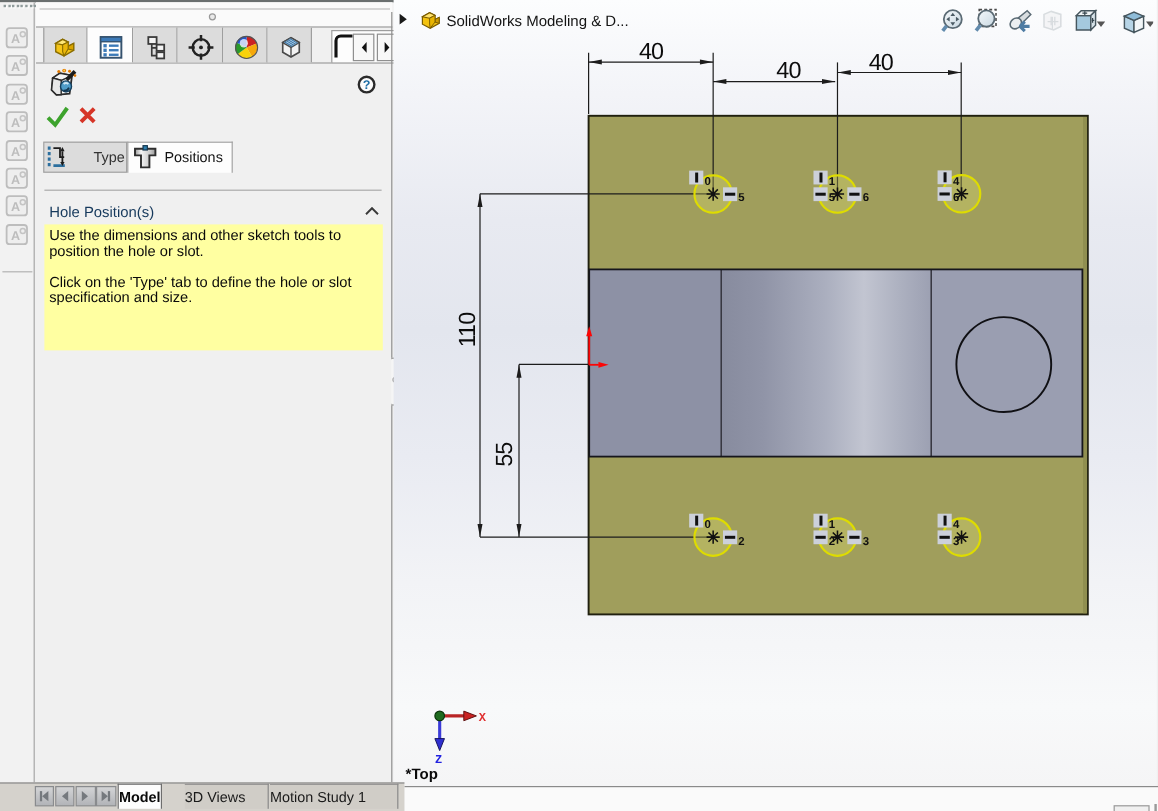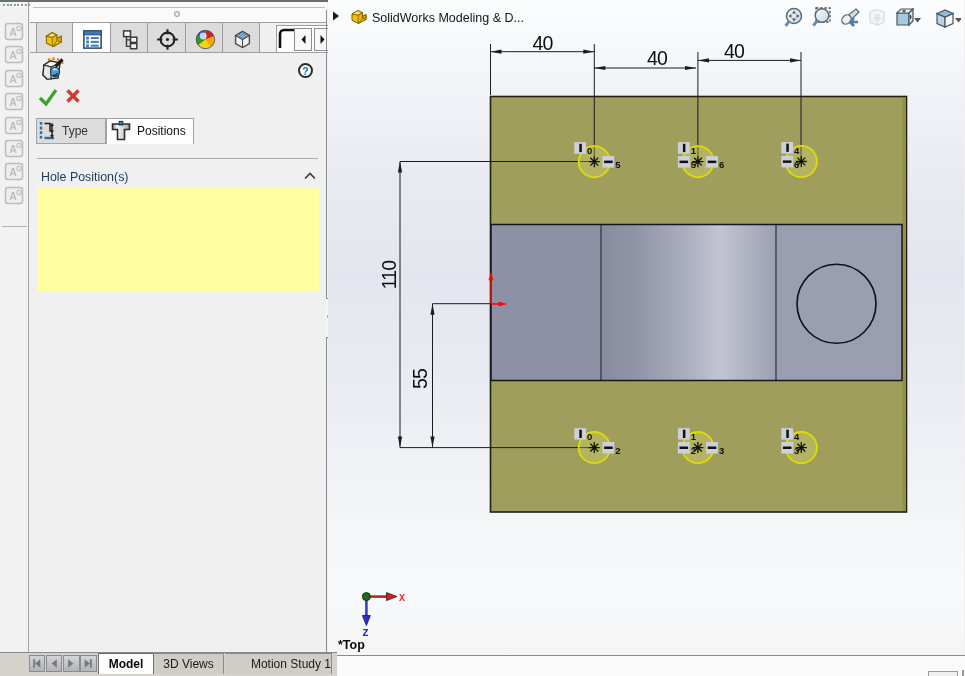--- a/index.html
+++ b/index.html
@@ -163,41 +163,42 @@
 <div class="abs" style="left:6px;top:115.5px;width:70px;height:26px;background:#dcdcdc;border:1px solid #a2a2a2"></div>
 <div class="abs" style="left:76px;top:115.5px;width:88px;height:26px;background:#fdfdfd;border:1px solid #a2a2a2;border-bottom:none"></div>
 <svg class="abs" style="left:9px;top:118px" width="20" height="21" viewBox="0 0 20 21">
 <path d="M2 2 2 19" stroke="#2c6f9e" stroke-width="2.4" stroke-dasharray="2.8 1.8"></path>
 <path d="M5.5 3.5 11 3.5 11 11 14.5 11" fill="none" stroke="#1c1c1c" stroke-width="1.5"></path>
 <path d="M5.5 18 15 18" stroke="#2c6f9e" stroke-width="2.4"></path>
 <path d="M13 6 13 15" stroke="#1c1c1c" stroke-width="1.5"></path>
 <path d="M13 2.6 11.2 6 14.8 6 Z" fill="#1c1c1c"></path>
 <path d="M13 18.4 11.2 15 14.8 15 Z" fill="#1c1c1c"></path>
 </svg>
-<div class="abs" style="left:32px;top:122px;font-size:12px;color:#333">Type</div>
+<div class="abs" style="left:48px;top:122px;font-size:12px;color:#333">Type</div>
 <svg class="abs" style="left:80px;top:118px" width="22" height="22" viewBox="0 0 22 22">
 <defs>
         <linearGradient id="stl" x1="0" y1="0" x2="1" y2="0">
 <stop offset="0" stop-color="#9a9a9a"></stop>
           <stop offset="0.3" stop-color="#f4f4f4"></stop>
           <stop offset="0.75" stop-color="#c8c8c8"></stop>
           <stop offset="1" stop-color="#9a9a9a"></stop>
         </linearGradient>
       </defs>
 <path d="M2.5 4 19.5 4 19.5 9.5 14.5 9.5 14.5 19.5 7.5 19.5 7.5 9.5 2.5 9.5 Z" fill="url(#stl)" stroke="#2e2e2e" stroke-width="1.6"></path>
 <rect x="9.2" y="1.4" width="3.6" height="3.6" fill="#2e7fae" stroke="#14364e" stroke-width="1"></rect>
 </svg>
 <div class="abs" style="left:107px;top:122px;font-size:12px;color:#111">Positions</div>
 
 <div class="abs" style="left:7px;top:156px;width:281px;height:1px;background:#ababab"></div>
 <div class="abs" style="left:11px;top:168px;font-size:12.4px;font-weight:normal;color:#16395c">Hole Position(s)</div>
 <svg class="abs" style="left:274px;top:170px" width="12" height="8" viewBox="0 0 12 8">
       <path d="M1 6.5 6 1.5 11 6.5" fill="none" stroke="#3a3a3a" stroke-width="1.6"></path>
     </svg>
 <div class="abs" style="left:7px;top:184.5px;width:282px;height:105px;background:#ffffa1"></div>
+<div class="abs" style="left:11px;top:188px;width:278px;font-size:12.2px;line-height:13px;color:#0a0a0a">Use the dimensions and other sketch tools to position the hole or slot.<br><br>Click on the 'Type' tab to define the hole or slot specification and size.</div>
 
 <div class="abs" style="left:296px;top:8px;width:1px;height:290px;background:#8f8f8f"></div>
 <div class="abs" style="left:296px;top:334px;width:1px;height:316px;background:#8f8f8f"></div>
 <div class="abs" style="left:296px;top:296px;width:8px;height:40px;background:#f5f5f5;border:1px solid #8f8f8f;border-left:none"></div>
 <div class="abs" style="left:297px;top:312px;width:5px;height:5px;border-radius:50%;background:#dcdcdc;border:1px solid #9a9a9a"></div>
 </div>
 
 <div class="abs" style="left:328px;top:0;width:636px;height:655px;background:linear-gradient(180deg,#fcfdfe 0%,#f3f4f8 12%,#e8eaf1 28%,#e3e6ee 42%,#e9ebf2 58%,#f2f3f6 74%,#f8f9fa 90%,#f5f5f6 100%)">
 
 <svg class="abs" style="left:4px;top:11px" width="8" height="10" viewBox="0 0 8 10">
@@ -416,17 +417,17 @@
   </svg>
 <div class="abs" style="left:63.1px;top:655px;width:16.5px;height:17px;background:linear-gradient(180deg,#d3d4d6,#b2b4b8);border:1px solid #898b8e"></div>
 <svg class="abs" style="left:63.1px;top:655px" width="16" height="17" viewBox="0 0 17 18">
     <path d="M5.5 4.5 11 9 5.5 13.5 Z" fill="#75797e"></path>
   </svg>
 <div class="abs" style="left:80.4px;top:655px;width:16.5px;height:17px;background:linear-gradient(180deg,#d3d4d6,#b2b4b8);border:1px solid #898b8e"></div>
 <svg class="abs" style="left:80.4px;top:655px" width="16" height="17" viewBox="0 0 17 18">
     <path d="M5 4.5 10.5 9 5 13.5 Z" fill="#75797e"></path>
     <rect x="10.5" y="4.5" width="2" height="9" fill="#75797e"></rect>
   </svg>
-<div class="abs" style="left:98px;top:653px;width:56px;height:21px;background:#fdfdfd;border:1px solid #6e6e6e;border-bottom:none;text-align:center;font-size:12px;font-weight:bold;color:#0a0a0a;line-height:20px">Model</div>
-<div class="abs" style="left:154px;top:653px;width:70px;height:21px;background:#d0cdc7;border:1px solid #8a8a8a;border-bottom:none;border-left:none;text-align:center;font-size:12px;color:#1a1a1a;line-height:20px">3D Views</div>
-<div class="abs" style="left:225px;top:653px;width:107px;height:21px;background:#d0cdc7;border:1px solid #8a8a8a;border-bottom:none;border-left:none;text-align:right;font-size:12px;color:#1a1a1a;line-height:20px">Motion Study 1</div>
+<div class="abs" style="left:98px;top:653px;width:37px;height:21px;background:#fdfdfd;border:1px solid #6e6e6e;border-bottom:none;text-align:center;font-size:12px;font-weight:bold;color:#0a0a0a;line-height:20px">Model</div>
+<div class="abs" style="left:154px;top:653px;width:70px;height:21px;background:#d0cdc7;border:1px solid #8a8a8a;border-bottom:none;border-left:none;font-size:12px;color:#1a1a1a;line-height:20px">3D Views</div>
+<div class="abs" style="left:225px;top:653px;width:107px;height:21px;background:#d0cdc7;border:1px solid #8a8a8a;border-bottom:none;border-left:none;text-align:left;font-size:12px;color:#1a1a1a;line-height:20px">Motion Study 1</div>
 <div class="abs" style="left:928px;top:671px;width:30px;height:7px;background:#f0f0f0;border:1px solid #9a9a9a"></div>
 <div class="abs" style="left:962px;top:670px;width:1.5px;height:6px;background:#9a9a9a"></div>
 
 </body></html>

